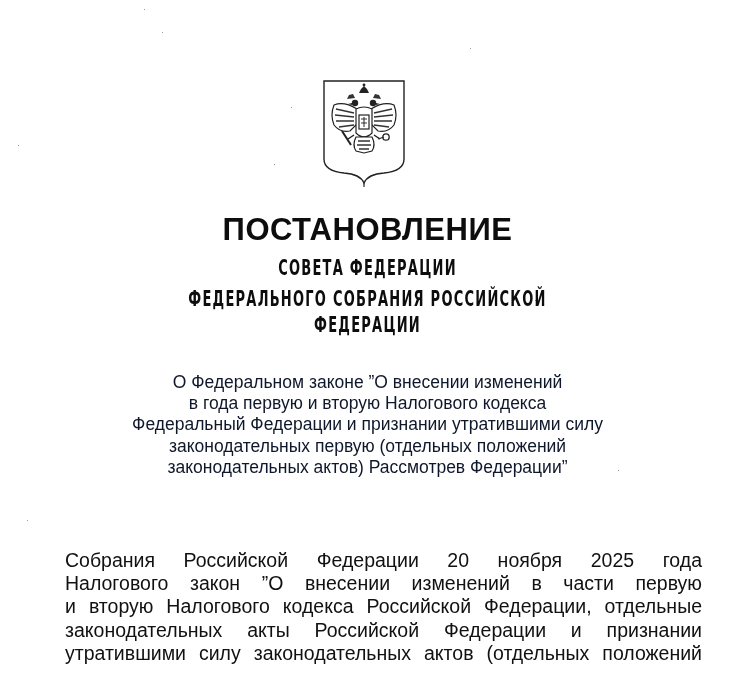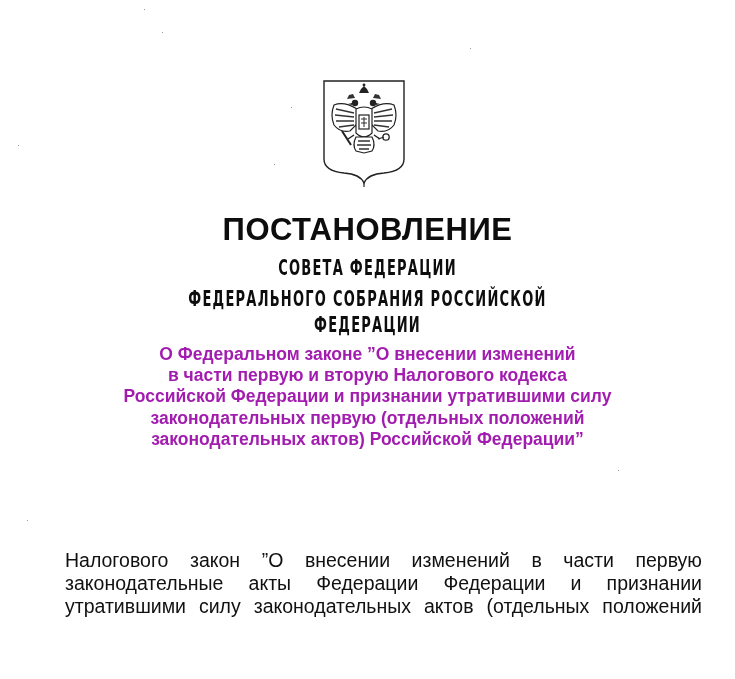--- a/index.html
+++ b/index.html
@@ -64,26 +64,26 @@
       top: 286px;
       font-size: 21px;
       line-height: 26px;
       letter-spacing: 2px;
       transform: scaleX(0.62);
     }
     .heading-block {
       position: absolute;
       left: 60px;
       width: 615px;
-      top: 344px;
+      top: 372px;
       text-align: center;
-      font-weight: bold;
+      font-weight: normal;
       font-size: 17.5px;
       line-height: 21.2px;
-      color: #a21caf;
+      color: #0f172a;
     }
     .heading-block .line {
       display: block;
       white-space: nowrap;
     }
     .body-block {
       position: absolute;
       left: 65px;
       width: 637px;
       top: 549px;
@@ -151,25 +151,27 @@
     <path d="M32 56 L26 60 M52 56 L58 60" stroke="#222" stroke-width="1.5"></path>
   </svg>
 
   <div class="title">ПОСТАНОВЛЕНИЕ</div>
 
   <div class="subtitle sub1">СОВЕТА ФЕДЕРАЦИИ</div>
   <div class="subtitle sub2">ФЕДЕРАЛЬНОГО СОБРАНИЯ РОССИЙСКОЙ ФЕДЕРАЦИИ</div>
 
   <div class="heading-block">
     <span class="line">О Федеральном законе ”О внесении изменений</span>
-    <span class="line">в части первую и вторую Налогового кодекса</span>
-    <span class="line">Российской Федерации и признании утратившими силу</span>
+    <span class="line">в года первую и вторую Налогового кодекса</span>
+    <span class="line">Федеральный Федерации и признании утратившими силу</span>
     <span class="line">законодательных первую (отдельных положений</span>
-    <span class="line">законодательных актов) Российской Федерации”</span>
+    <span class="line">законодательных актов) Рассмотрев Федерации”</span>
   </div>
 
   <div class="body-block">
+    <span class="line">Собрания Российской Федерации 20 ноября 2025 года</span>
     <span class="line">Налогового закон ”О внесении изменений в части первую</span>
-    <span class="line">законодательные акты Федерации Федерации и признании</span>
+    <span class="line">и вторую Налогового кодекса Российской Федерации, отдельные</span>
+    <span class="line">законодательных акты Российской Федерации и признании</span>
     <span class="line">утратившими силу законодательных актов (отдельных положений</span>
   </div>
 
 </div>
 
 </body></html>

